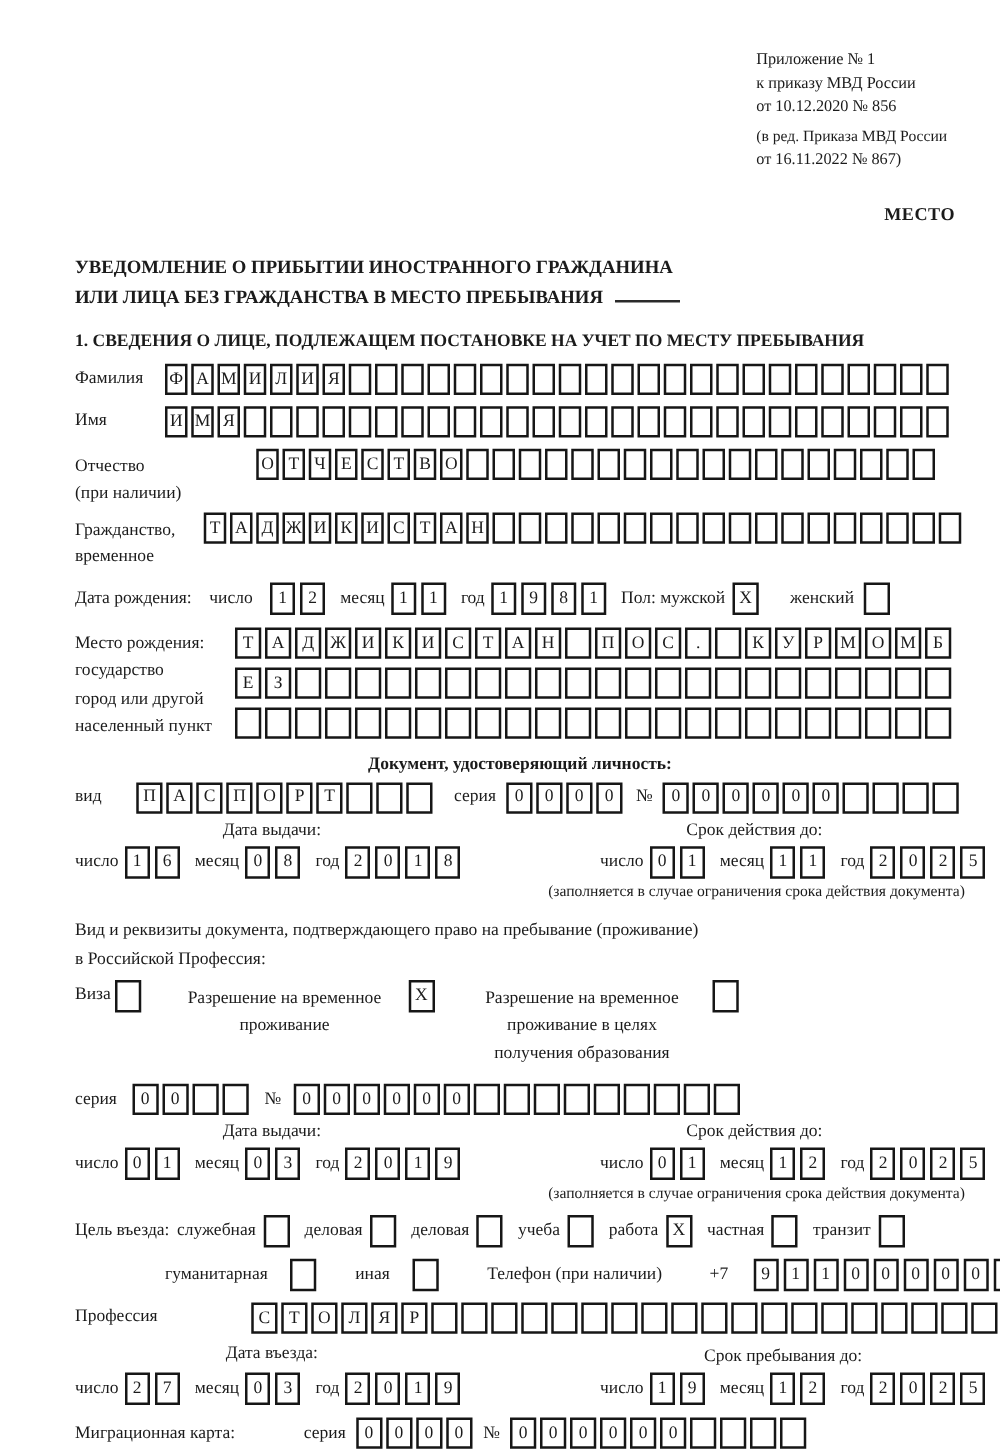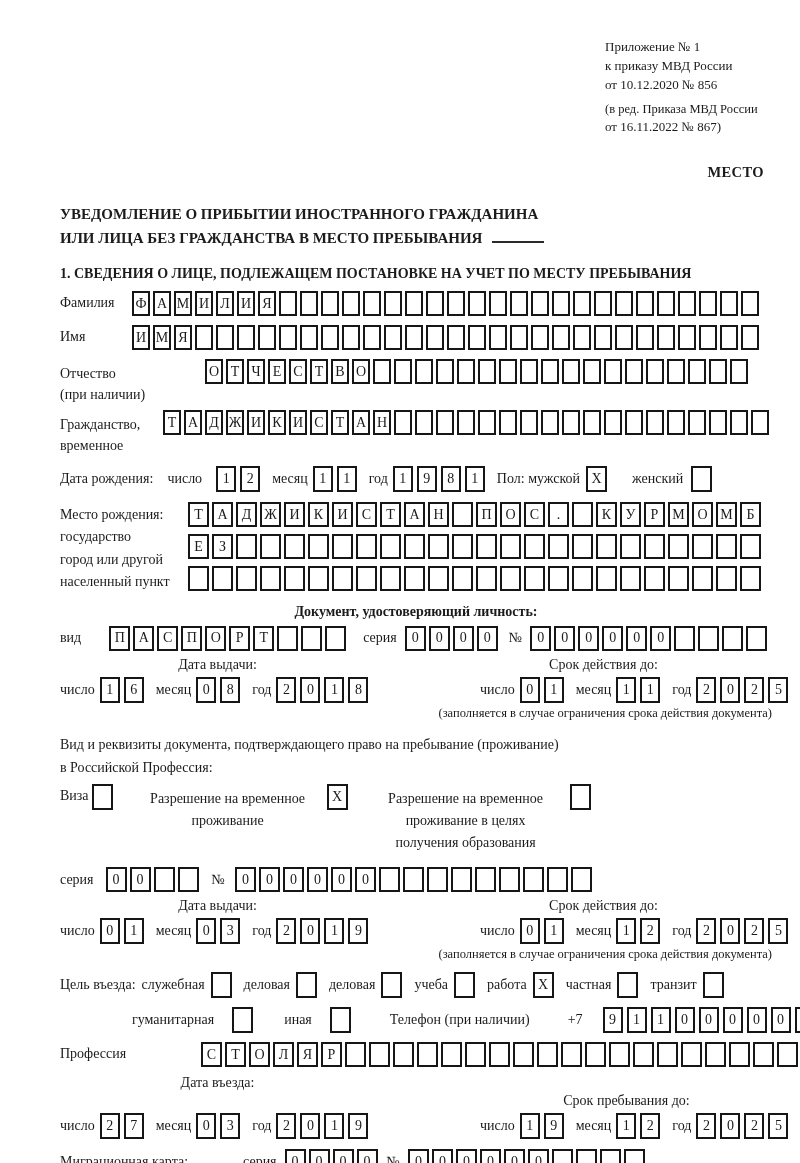--- a/index.html
+++ b/index.html
@@ -635,21 +635,21 @@
         <span class="cell"></span>
         <span class="cell"></span>
       </span>
   </div>
 
   <div class="daterow" style="margin-top:6px;gap:46px;">
     <div class="dcol-l">
         <div class="dtitle dtitle-l" style="margin-top:2px;">Дата въезда:</div>
       </div>
     <div class="dcol-r">
-        <div class="dtitle" style="margin-top:20px;">Срок пребывания до:</div>
+        <div class="dtitle" style="margin-top:5px;">Срок пребывания до:</div>
       </div>
   </div>
   <div class="daterow" style="margin-top:2px;">
     <div class="dcol-l">
       <span class="dg d">
         <span class="t">число</span>
         <span class="cells d">
             <span class="cell">2</span>
             <span class="cell">7</span>
           </span>

